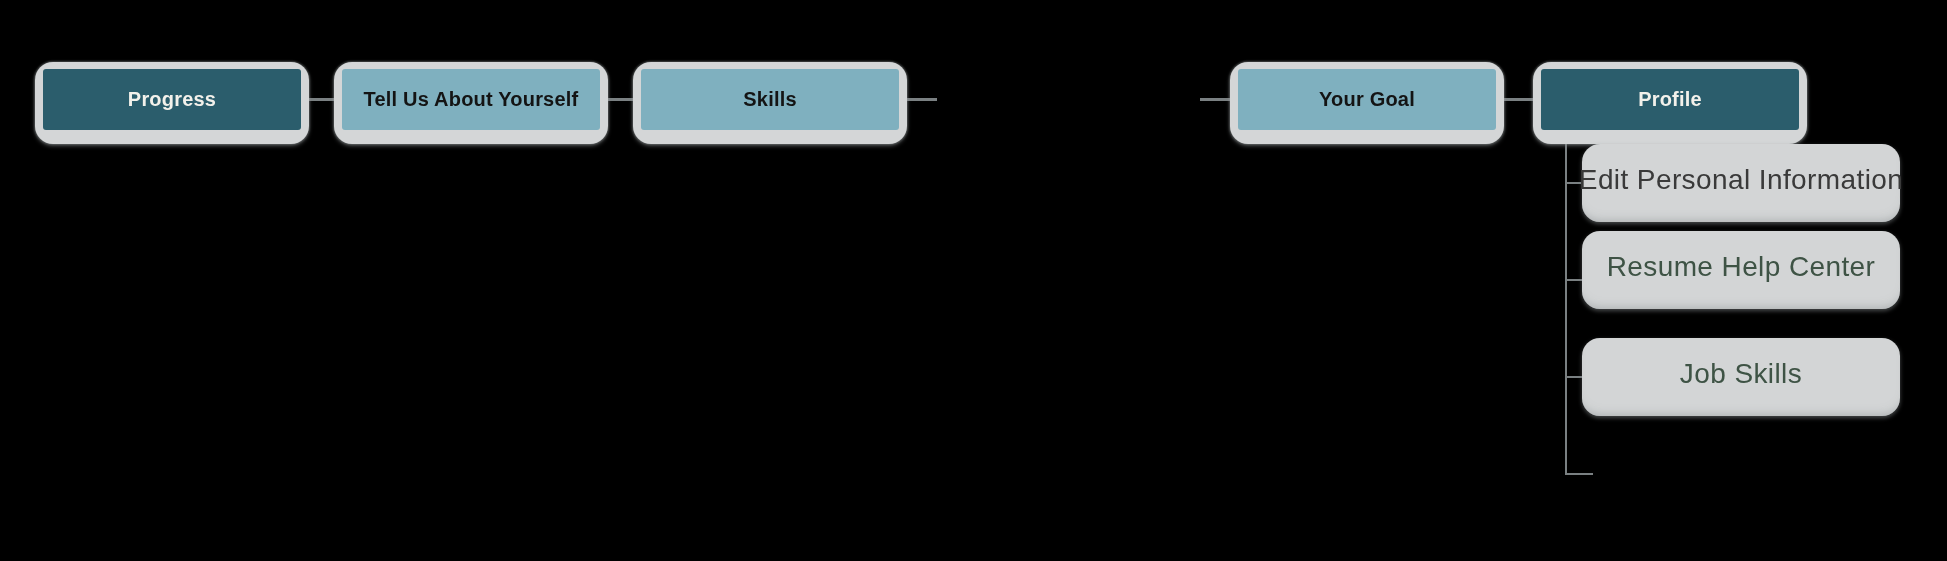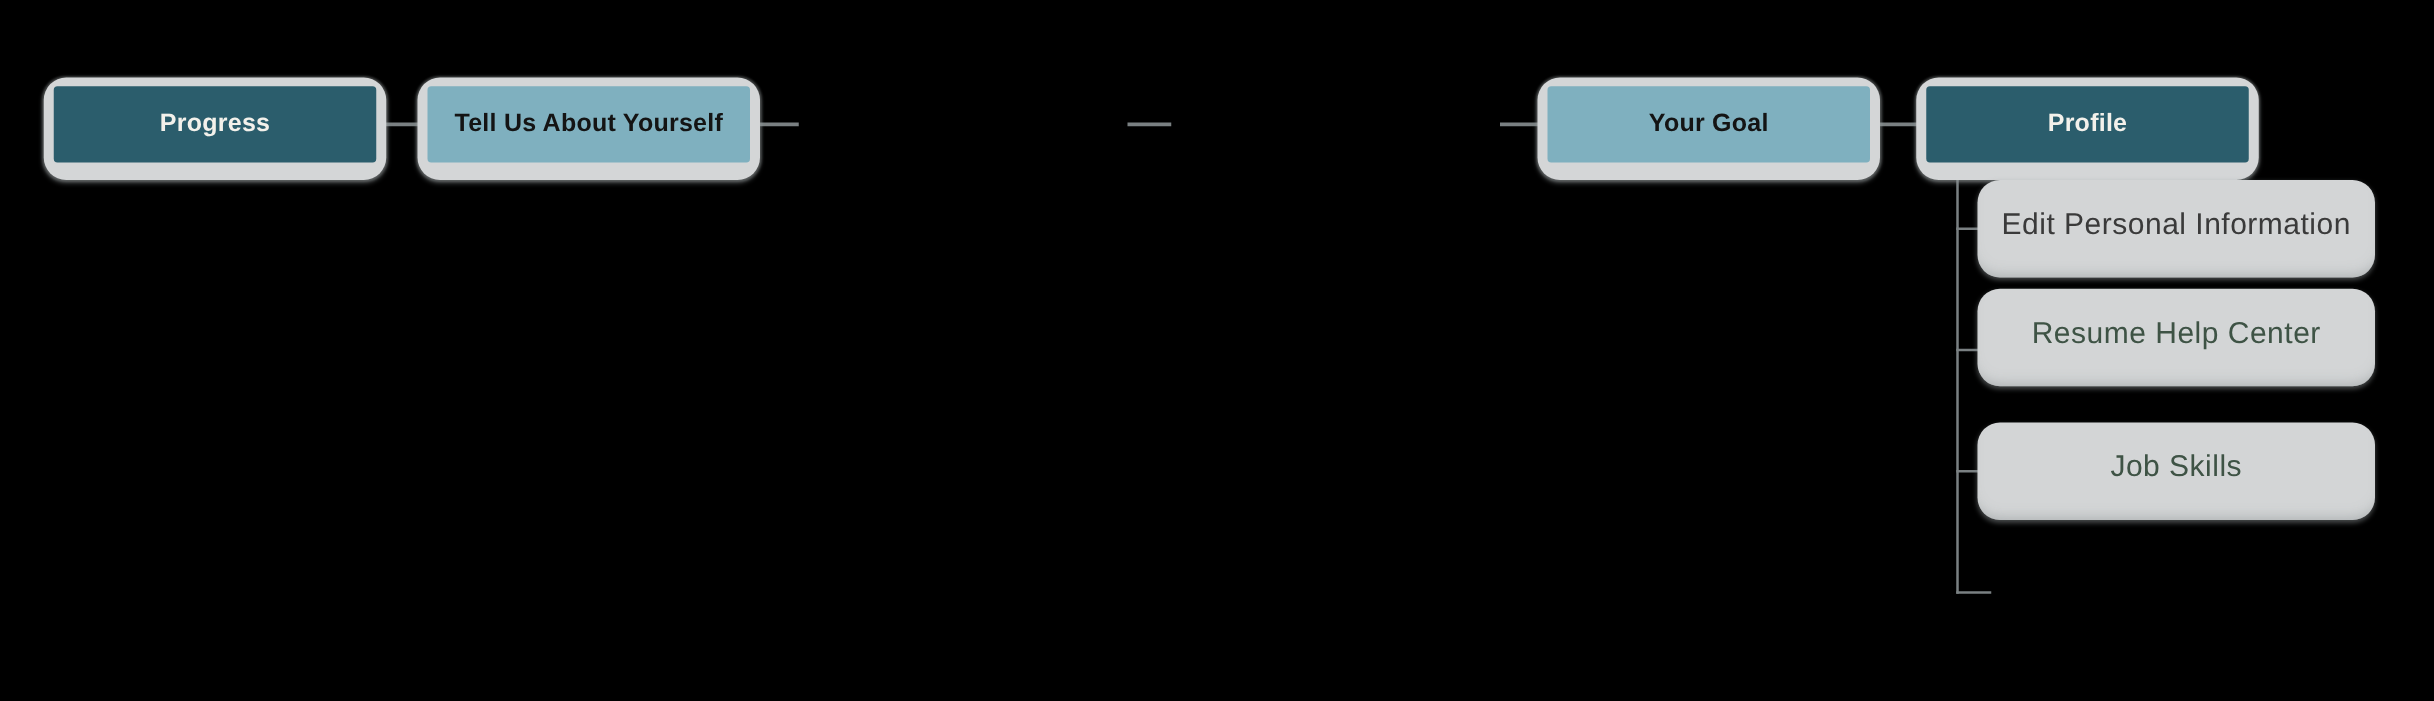--- a/index.html
+++ b/index.html
@@ -87,21 +87,21 @@
     width: 318px;
     height: 78px;
     background: var(--box-gray);
     border-radius: 18px;
     box-shadow: 0 2px 4px rgba(130,135,136,0.55), inset 0 -8px 10px -7px rgba(150,155,156,0.7);
     display: flex;
     align-items: center;
     justify-content: center;
     padding-bottom: 6px;
     box-sizing: border-box;
-    font-size: 24px;
+    font-size: 28px;
     font-weight: 400;
     letter-spacing: 0.4px;
     white-space: nowrap;
     z-index: 2;
     cursor: pointer;
   }
   .child .child-label.green { color: var(--child-green); }
   .child .child-label.gray  { color: var(--child-gray); }
 </style>
 </head>
@@ -120,20 +120,23 @@
   <div class="tick" style="top:279px"></div>
   <div class="tick" style="top:376px"></div>
   <div class="tick" style="top:473px"></div>
 
   <div class="node" style="left:35px">
     <div class="node-inner dark">Progress</div>
   </div>
   <div class="node" style="left:334px">
     <div class="node-inner light">Tell Us About Yourself</div>
   </div>
+  <div class="node" style="left:633px">
+    <div class="node-inner light">Skills</div>
+  </div>
   <div class="node" style="left:1230px">
     <div class="node-inner light">Your Goal</div>
   </div>
   <div class="node" style="left:1533px">
     <div class="node-inner dark">Profile</div>
   </div>
 
   <div class="child" style="top:144px">
     <span class="child-label gray">Edit Personal Information</span>
   </div>

